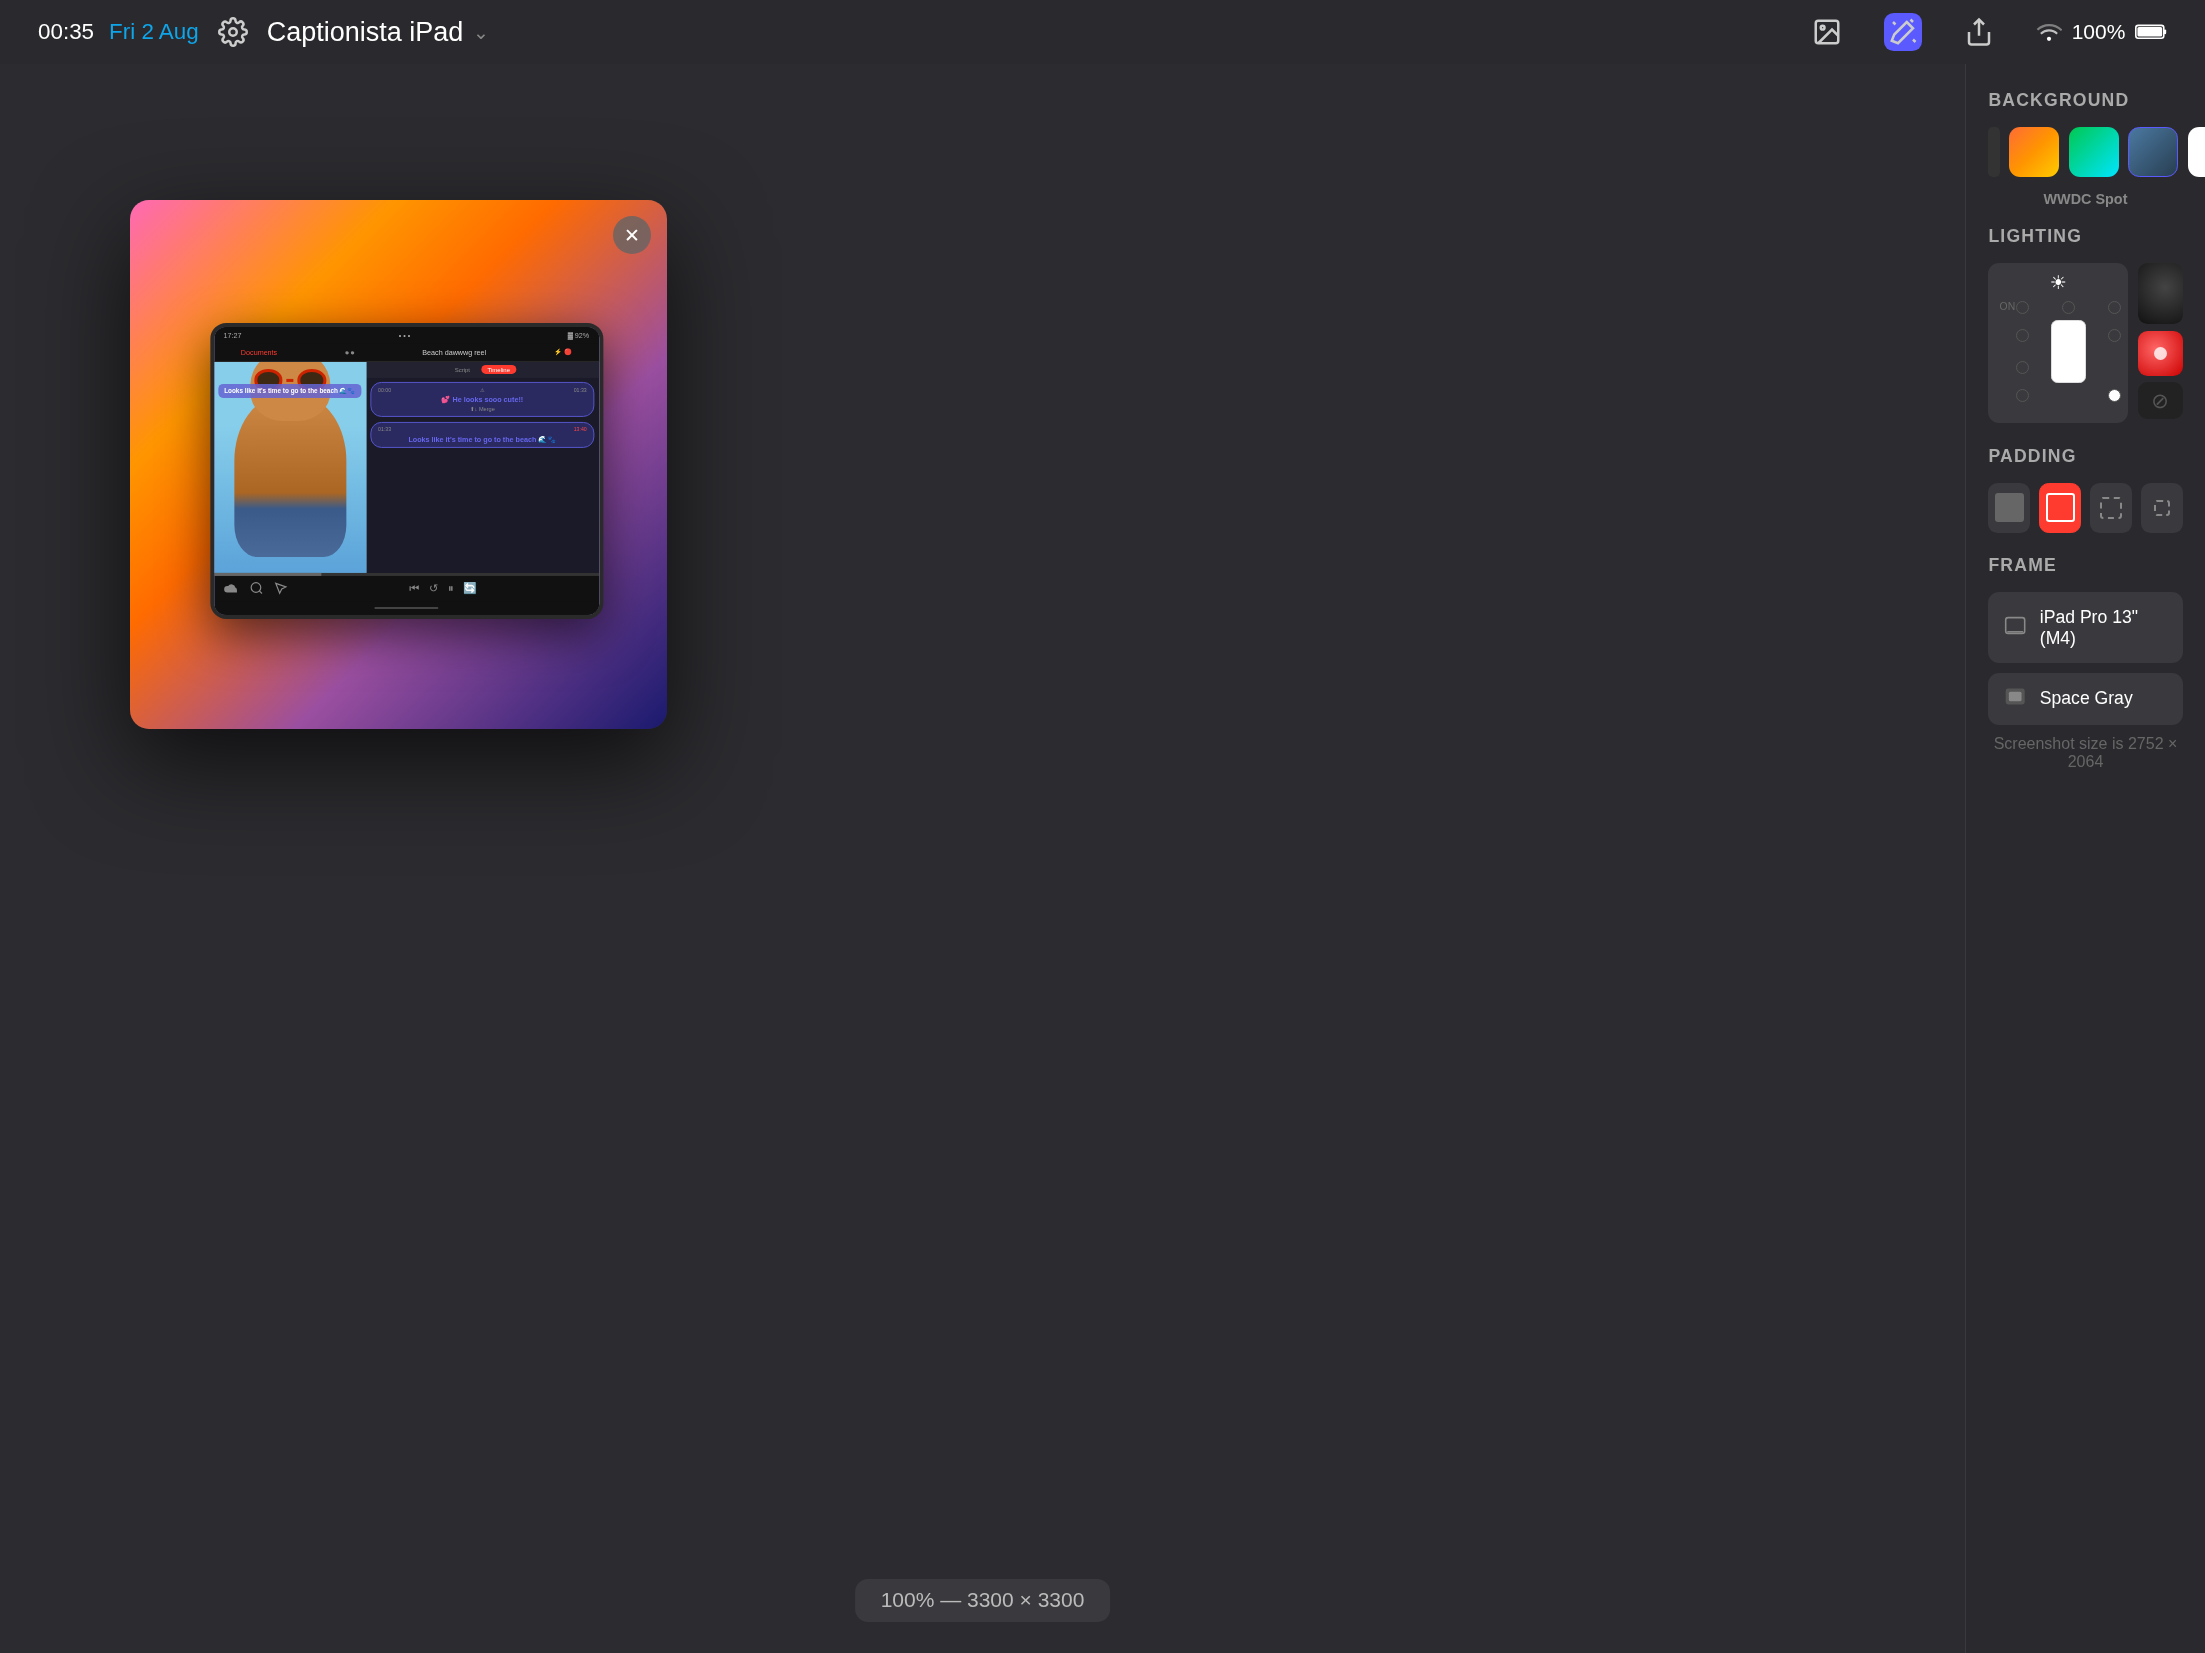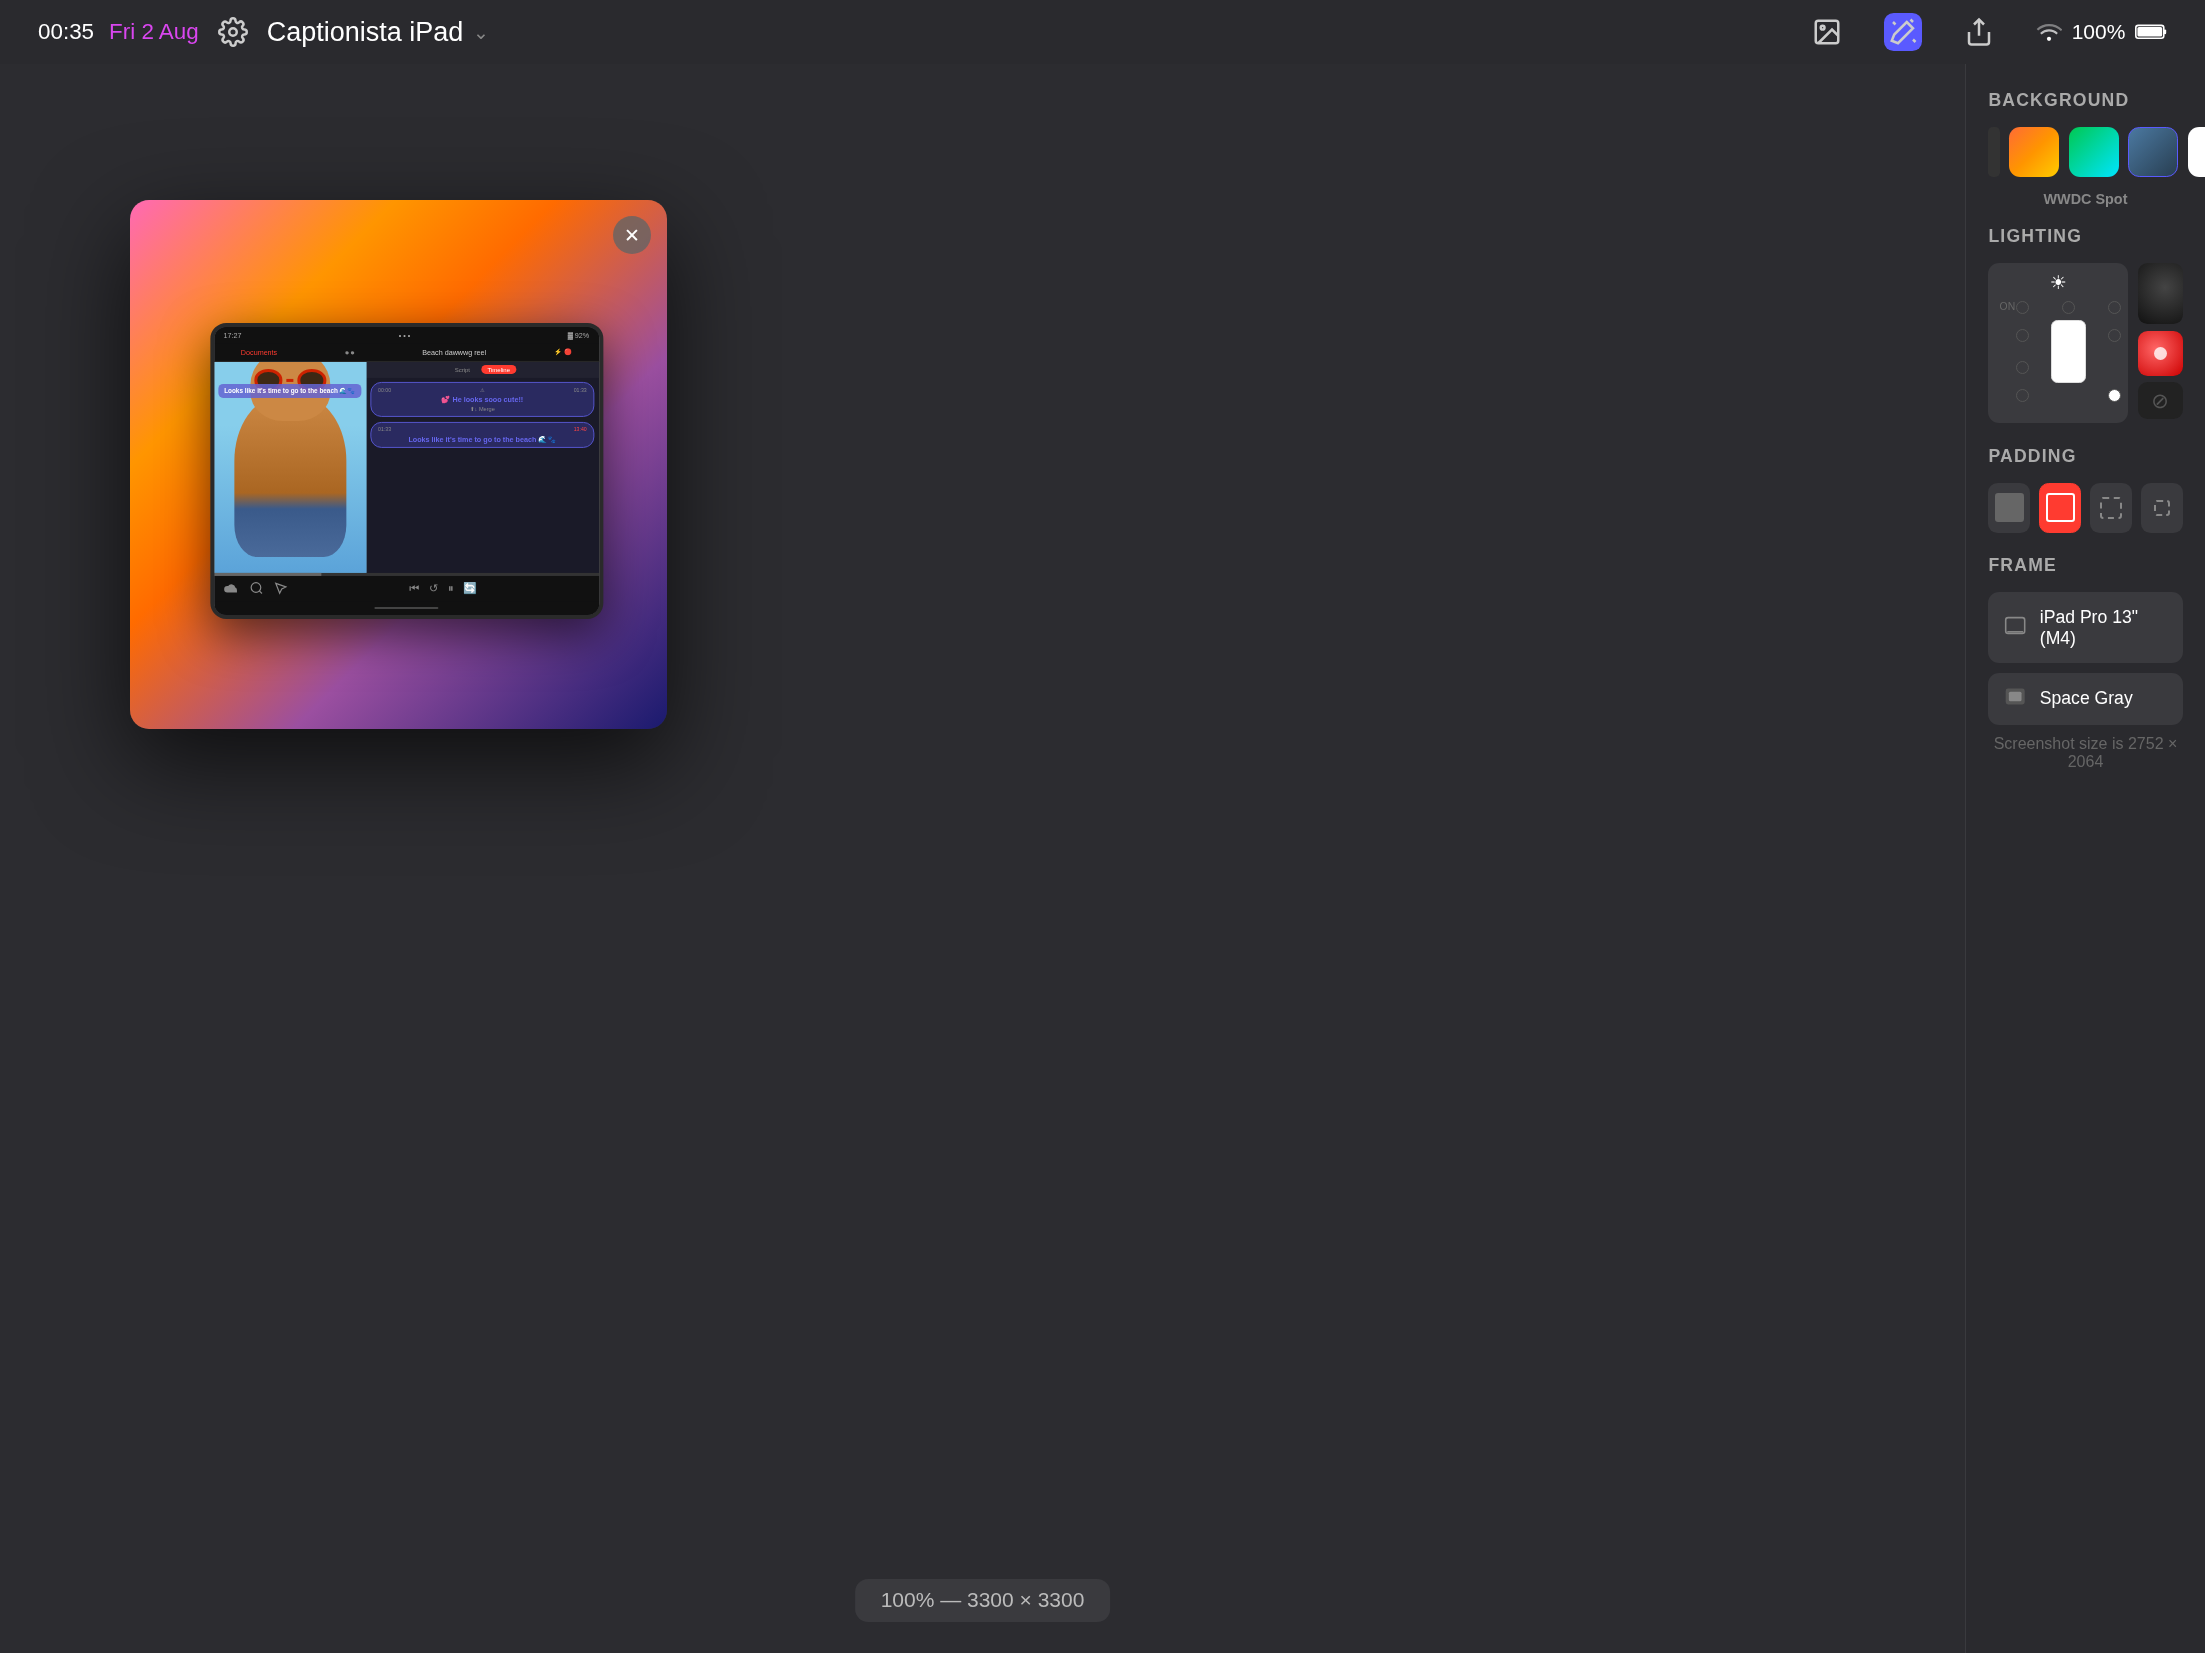--- a/index.html
+++ b/index.html
@@ -34,21 +34,21 @@
     }
 
     .top-bar-time {
       font-size: 22.4px;
       font-weight: 500;
       color: #fff;
     }
 
     .top-bar-date {
       font-size: 22.4px;
-      color: #d946ef;
+      color: #0ea5e9;
     }
 
     .app-title-btn {
       display: flex;
       align-items: center;
       gap: 9.6px;
       background: none;
       border: none;
       color: #fff;
       font-size: 27px;
@@ -329,21 +329,21 @@
     }
 
     
     .inner-ipad {
       position: absolute;
       left: 50%;
       top: 50%;
       transform: translate(-48%, -48%);
       width: 393px;
       height: 296px;
-      background: #737373;
+      background: #c4b5fd;
       border-radius: 16px;
       border: 4px solid #2a2a2a;
       overflow: hidden;
       box-shadow: 0 16px 48px rgba(0,0,0,0.6);
     }
 
     .inner-ipad-screen {
       width: 100%;
       height: 100%;
       background: #1e1e2a;

